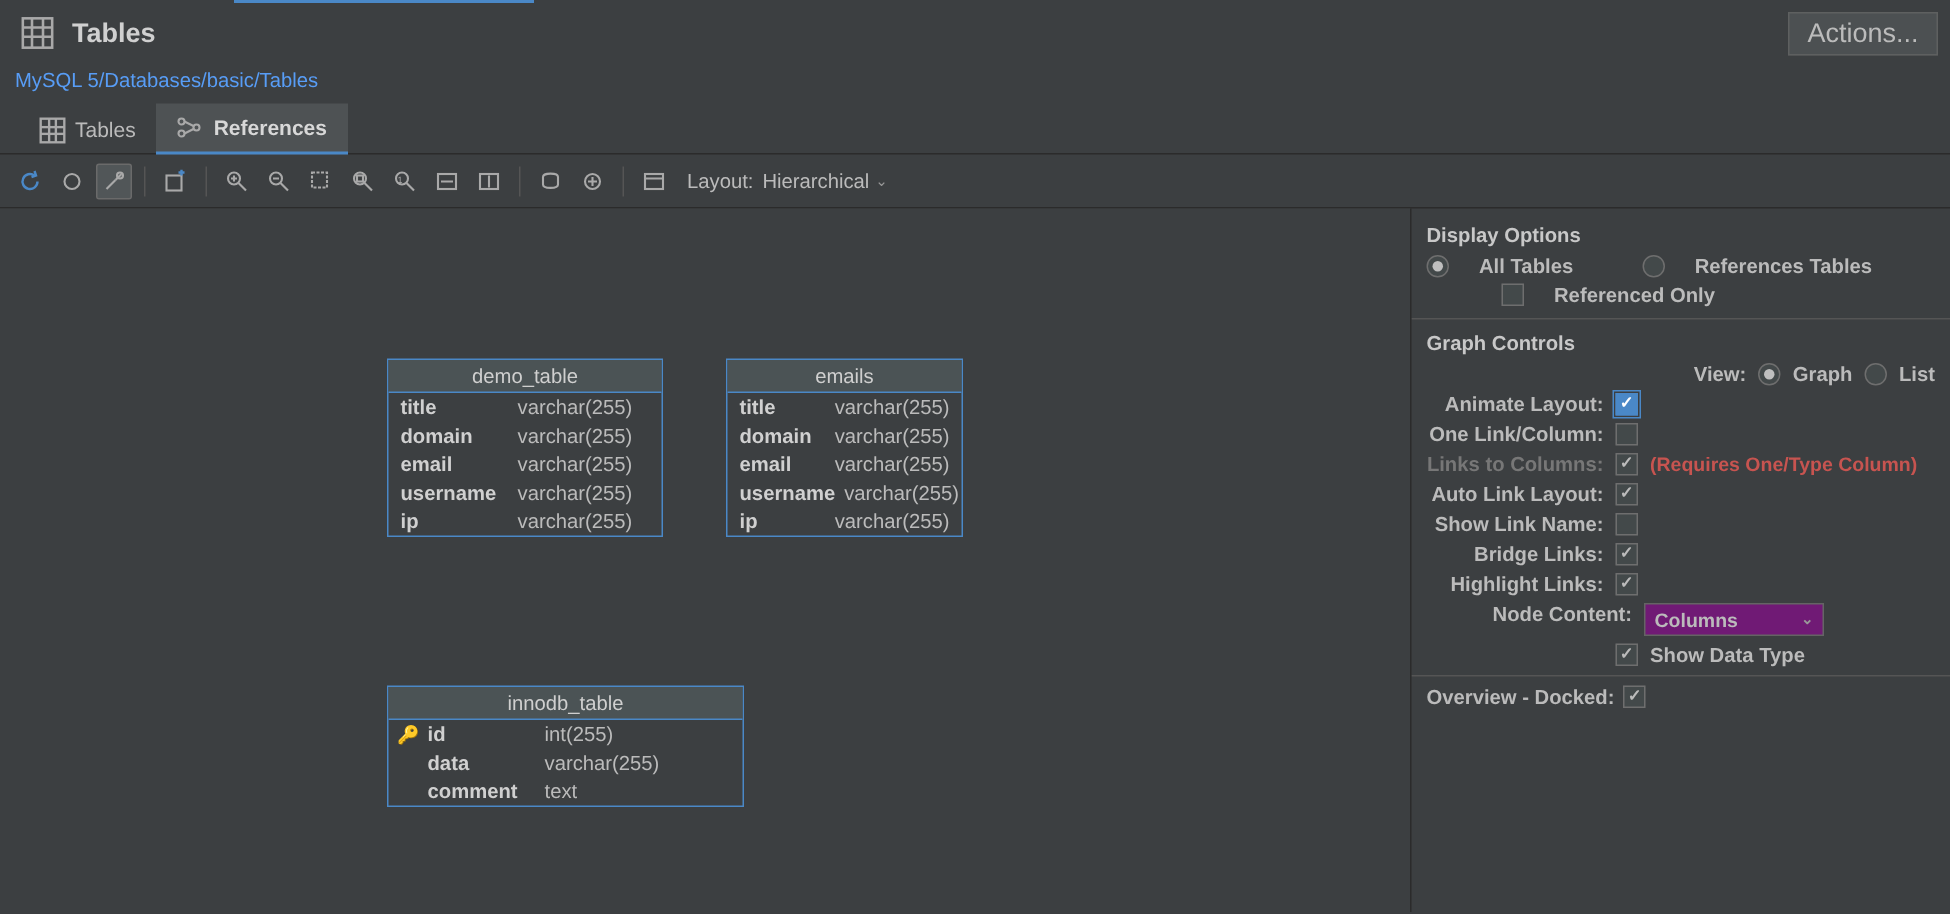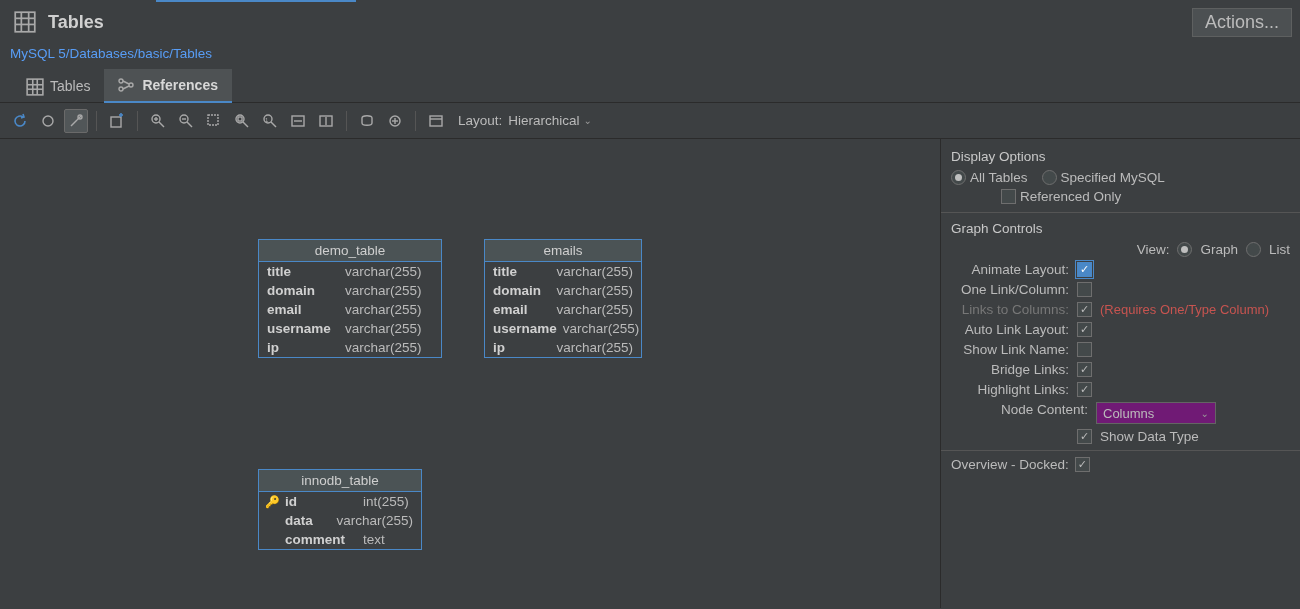--- a/index.html
+++ b/index.html
@@ -94,24 +94,25 @@
     position: relative;
     background:#3c3f41;
     overflow:hidden;
   }
   .side {
     width: 360px;
     border-left:1px solid #2b2b2b;
     padding: 6px 10px 0 10px;
     overflow-y:auto;
     font-size:13.5px;
+    font-weight:bold;
   }
   .side-section-title { color:#c8c8c8; margin: 4px 0 6px 0; }
   .radio-row, .check-row {
-    display:flex; gap:4px; margin:4px 0 4px 0;
+    display:flex; gap:20px; margin:4px 0 4px 0;
   }
   .radio, .checkbox {
     width:15px; height:15px; border:1px solid #6e6e6e; display:inline-flex;
     align-items:center; justify-content:center; cursor:pointer;
     background:#43494a;
   }
   .radio { border-radius:50%; }
   .radio.sel::after {
     content:""; width:7px; height:7px; background:#bfbfbf; border-radius:50%;
   }
@@ -391,21 +392,21 @@
         </div>
         <div class="drow">
           <span class="dcol1">username</span>
           <span class="dcol2">varchar(255)</span>
         </div>
         <div class="drow">
           <span class="dcol1">ip</span>
           <span class="dcol2">varchar(255)</span>
         </div>
       </div>
-      <div class="dtable innodb" style="left: 258px; top: 330px; width: 164px;">
+      <div class="dtable innodb" style="left: 258px; top: 318px; width: 238px;">
         <div class="dhead">innodb_table</div>
         <div class="drow">
           <span class="key-ico">🔑</span>
           <span class="dcol1">id</span>
           <span class="dcol2">int(255)</span>
         </div>
         <div class="drow">
           <span class="dcol1">data</span>
           <span class="dcol2">varchar(255)</span>
         </div>
@@ -416,21 +417,21 @@
       </div>
     </div>
 
   <div class="side">
     <div class="side-section-title">Display Options</div>
     <div class="radio-row">
       <span class="radio sel"></span>
       <span>All Tables</span>
       <span style="width:6px"></span>
       <span class="radio"></span>
-      <span>Specified MySQL</span>
+      <span>References Tables</span>
     </div>
     <div class="check-row" style="padding-left:50px;">
       <span class="checkbox"></span>
       <span>Referenced Only</span>
     </div>
     <hr>
     <div class="side-section-title">Graph Controls</div>
 
     <div class="ctrl-row">
       <span class="lbl">View:</span>

